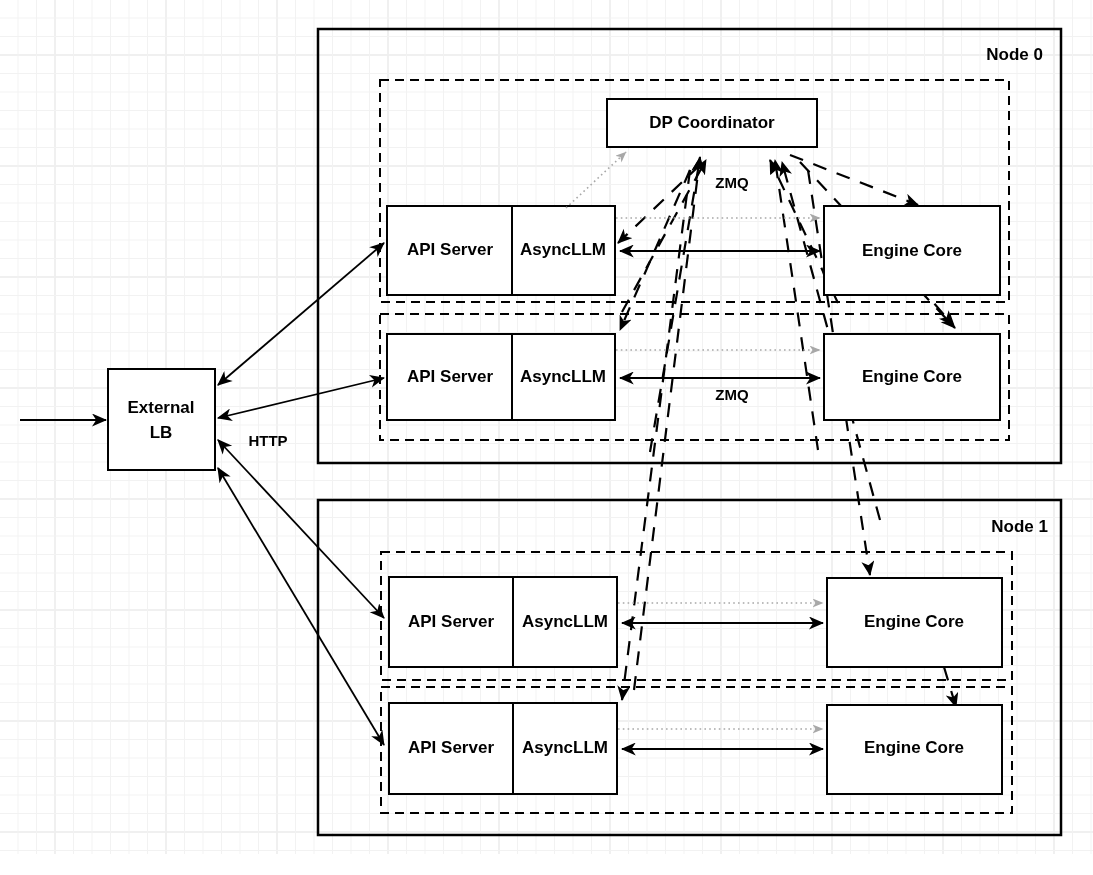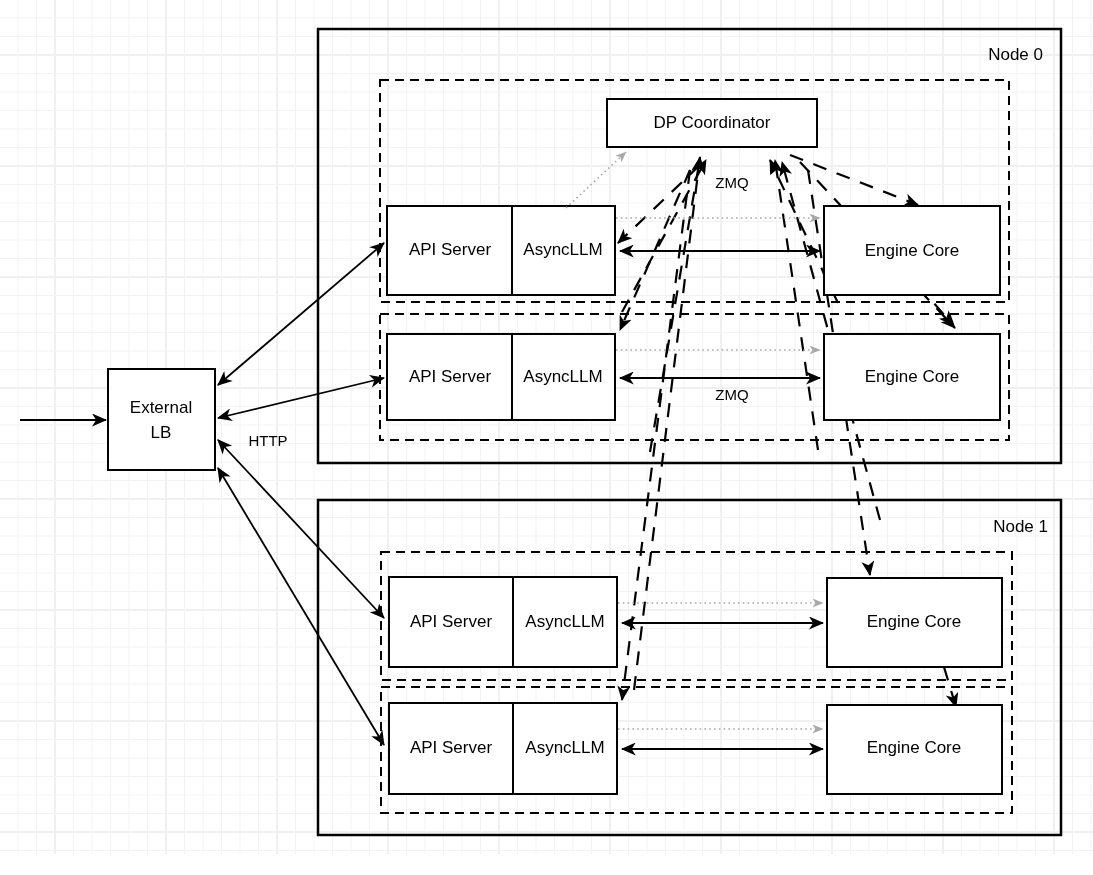--- a/index.html
+++ b/index.html
@@ -22,20 +22,21 @@
       linear-gradient(to right, #f2f2f2 1px, transparent 1px),
       linear-gradient(to bottom, #f2f2f2 1px, transparent 1px),
       linear-gradient(to right, #dcdcdc 1px, transparent 1px),
       linear-gradient(to bottom, #dcdcdc 1px, transparent 1px);
     background-size:
       18.5px 18.5px,
       18.5px 18.5px,
       55.5px 55.5px,
       55.5px 55.5px;
     background-position: -1px -1px, -1px -1px, -1px -1px, -1px -1px;
+    font-weight: bold;
   }
   svg.diagram {
     position: absolute;
     left: 0; top: 0;
     width: 1093px;
     height: 875px;
   }
   .solid-box {
     fill: #ffffff;
     stroke: #000000;

